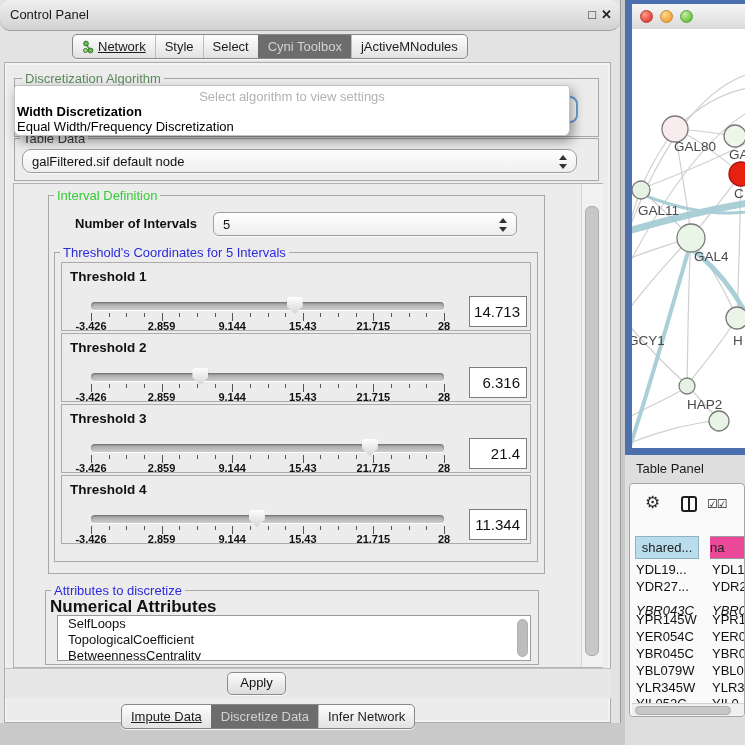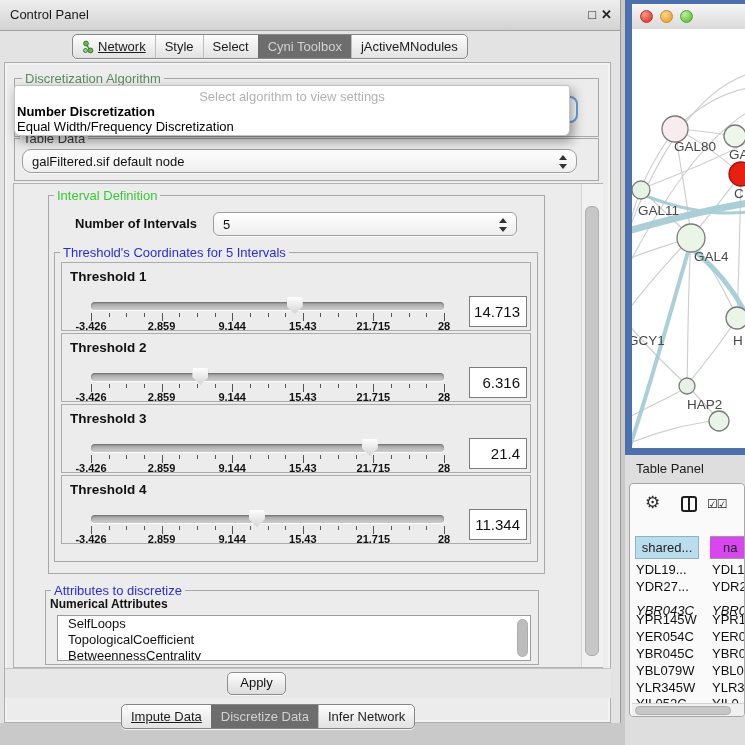--- a/index.html
+++ b/index.html
@@ -2,21 +2,21 @@
 <html><head>
 <meta charset="utf-8">
 <style>
   html,body{margin:0;padding:0;}
   #root{position:relative;width:745px;height:745px;background:#c9c9c9;
         font-family:"Liberation Sans",sans-serif;overflow:hidden;-webkit-font-smoothing:antialiased;}
   .abs{position:absolute;}
   
   #cp{left:0;top:0;width:620px;height:723px;background:#e3e3e3;border-right:1px solid #9a9a9a;}
   #cp-titlebar{left:0;top:0;width:620px;height:30px;background:linear-gradient(#efefef,#d2d2d2);
-               border-bottom:1px solid #a0a0a0;}
+               border-bottom:1px solid #a0a0a0;border-radius:10px;}
   #cp-title{left:10px;top:7px;font-size:13px;color:#1a1a1a;}
   .win-icon{top:7px;font-size:13px;font-weight:bold;color:#222;cursor:default;}
   
   .seg{display:inline-flex;border:1px solid #878787;border-radius:5px;overflow:hidden;
        background:linear-gradient(#fdfdfd,#e2e2e2);box-shadow:0 1px 1px rgba(255,255,255,.8);}
   .seg>div{padding:3px 9px;font-size:13px;color:#1c1c1c;border-left:1px solid #bdbdbd;
            display:flex;align-items:center;gap:4px;height:17px;white-space:nowrap;}
   .seg>div:first-child{border-left:none;text-decoration:underline;}
   .seg>div.sel{background:#6d6d6d;color:#d2d2d2;border-left-color:#6d6d6d;}
   
@@ -127,21 +127,21 @@
 
     <div class="abs" style="left:4px;top:62px;width:607px;height:661px;border:1px solid #adadad;background:#ececec;box-shadow:inset 0 0 0 2px #f3f3f3;box-sizing:border-box;"></div>
 
     <div class="abs group" style="left:14px;top:78px;width:583px;height:57px;"></div>
     <span class="gtitle" style="left:22px;top:71px;color:#5d8a5d;">Discretization Algorithm</span>
 
     <div class="abs" style="left:460px;top:96px;width:118px;height:27px;border:2px solid #6ba2d6;border-radius:8px;background:#fff;box-sizing:border-box;z-index:5;"></div>
 
     <div id="algo-popup" class="abs">
       <div id="popup-hint" class="abs">Select algorithm to view settings</div>
-      <div class="abs popup-item" style="top:18px;font-weight:bold;">Number Discretization</div>
+      <div class="abs popup-item" style="top:18px;font-weight:bold;">Width Discretization</div>
       <div class="abs popup-item" style="top:33px;">Equal Width/Frequency Discretization</div>
     </div>
 
     <div class="abs group" style="left:14px;top:138px;width:583px;height:41px;"></div>
     <span class="gtitle" style="left:20px;top:131px;color:#3a3a3a;">Table Data</span>
     <div class="combo" style="left:22px;top:149px;width:555px;border-radius:9px;">
       <span>galFiltered.sif default node</span>
       <span class="stepper"></span>
     </div>
 
@@ -311,21 +311,21 @@
             <span style="left: 60%;">15.43</span>
             <span style="left: 80%;">21.715</span>
             <span style="left: 100%;">28</span>
           </div>
           <div class="thr-value">11.344</div>
         </div>
       </div>
 
     <div class="abs group" style="left:45px;top:590px;width:492px;height:73px;"></div>
     <span class="gtitle" style="left:51px;top:583px;color:#2b2bdd;">Attributes to discretize</span>
-    <span class="abs" style="left:50px;top:597px;font-size:12px;font-weight:bold;color:#111;">Numerical Attributes</span>
+    <span class="abs" style="left:50px;top:597px;font-size:17px;font-weight:bold;color:#111;">Numerical Attributes</span>
     <div id="attr-list" class="abs">
       <div class="sb-thumb" style="position:absolute;right:2px;top:3px;width:11px;height:38px;background:#bdbdbd;"></div>
     <div class="attr-item">SelfLoops</div>
         <div class="attr-item">TopologicalCoefficient</div>
         <div class="attr-item">BetweennessCentrality</div>
       </div>
 
     <div id="apply-strip" class="abs"></div>
     <div id="apply-btn" class="abs">Apply</div>
 
@@ -404,21 +404,21 @@
   </div>
 
   <div id="tp-strip" class="abs"></div>
   <span id="tp-title" class="abs">Table Panel</span>
   <div id="tp-panel" class="abs">
     <span style="position:absolute;left:15px;top:10px;font-size:17px;color:#2e2e2e;line-height:17px;">⚙</span>
     <span class="icon-split" style="position:absolute;left:51px;top:12px;"></span>
     <span style="position:absolute;left:77px;top:13px;font-size:12px;color:#222;letter-spacing:-1px;">☑☑</span>
 
     <div class="tp-hcell" style="left:5px;width:64px;background:#badded;border:1px solid #8fb2c4;text-align:center;">shared...</div>
-    <div class="tp-hcell" style="left:80px;width:36px;background:#d946ef;border-top:1px solid #9a9a9a;border-bottom:1px solid #9a9a9a;padding-left:13px;">na</div>
+    <div class="tp-hcell" style="left:80px;width:36px;background:#ec4899;border-top:1px solid #9a9a9a;border-bottom:1px solid #9a9a9a;">na</div>
 
     <div id="tp-rows">
         <div class="tp-row" style="top: 78px;">
           <span class="tp-c1">YDL19...</span>
           <span class="tp-c2">YDL1</span>
         </div>
         <div class="tp-row" style="top: 94.8px;">
           <span class="tp-c1">YDR27...</span>
           <span class="tp-c2">YDR2</span>
         </div>

